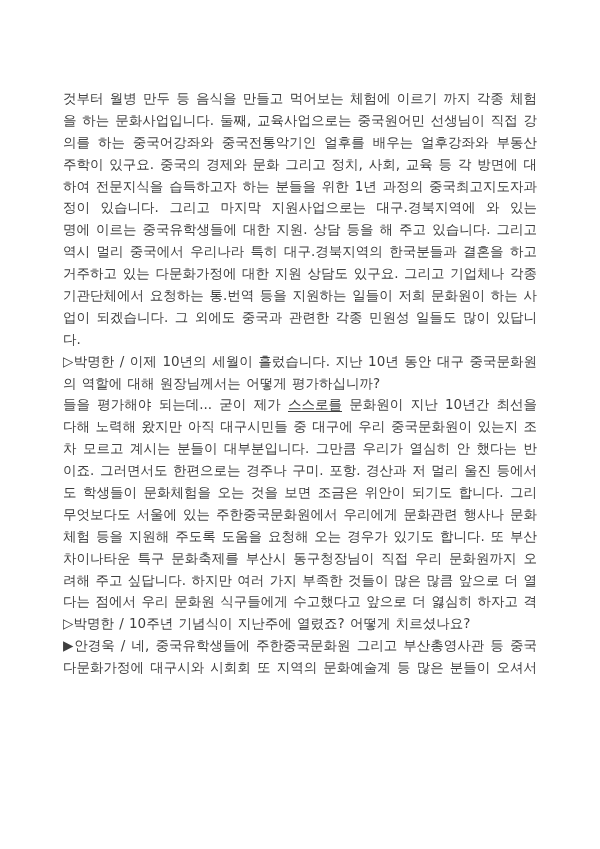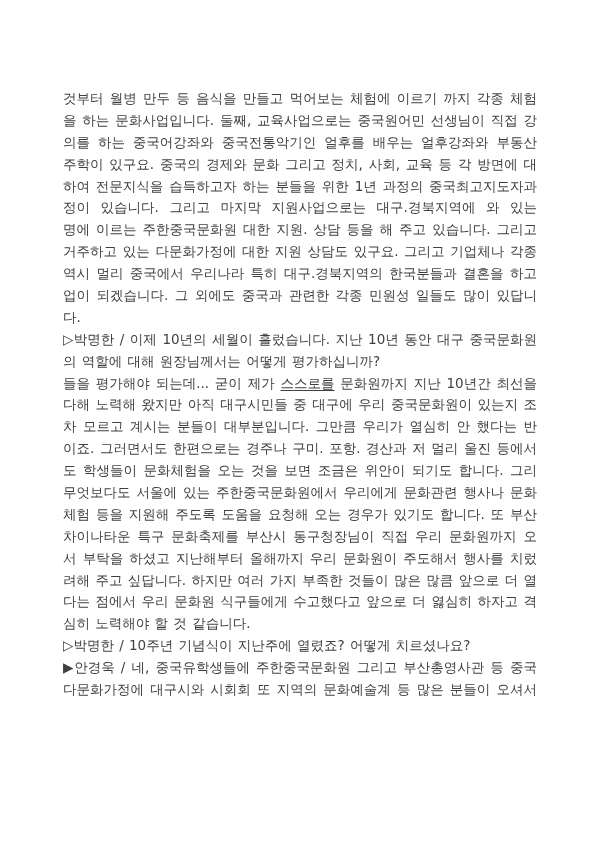--- a/index.html
+++ b/index.html
@@ -44,36 +44,35 @@
 <body>
 
 <div class="page">
   <div class="text-block">
       <div class="line just"><span>것부터 월병 만두 등 음식을 만들고 먹어보는 체험에 이르기 까지 각종 체험</span></div>
       <div class="line just"><span>을 하는 문화사업입니다. 둘째, 교육사업으로는 중국원어민 선생님이 직접 강</span></div>
       <div class="line just"><span>의를 하는 중국어강좌와 중국전통악기인 얼후를 배우는 얼후강좌와 부동산 사</span></div>
       <div class="line just"><span>주학이 있구요. 중국의 경제와 문화 그리고 정치, 사회, 교육 등 각 방면에 대</span></div>
       <div class="line just"><span>하여 전문지식을 습득하고자 하는 분들을 위한 1년 과정의 중국최고지도자과</span></div>
       <div class="line just"><span>정이 있습니다. 그리고 마지막 지원사업으로는 대구.경북지역에 와 있는 8,000</span></div>
-      <div class="line just"><span>명에 이르는 주한중국문화원 대한 지원. 상담 등을 해 주고 있습니다. 그리고</span></div>
+      <div class="line just"><span>명에 이르는 중국유학생들에 대한 지원. 상담 등을 해 주고 있습니다. 그리고</span></div>
+      <div class="line just"><span>역시 멀리 중국에서 우리나라 특히 대구.경북지역의 한국분들과 결혼을 하고</span></div>
       <div class="line just"><span>거주하고 있는 다문화가정에 대한 지원 상담도 있구요. 그리고 기업체나 각종</span></div>
-      <div class="line just"><span>역시 멀리 중국에서 우리나라 특히 대구.경북지역의 한국분들과 결혼을 하고</span></div>
+      <div class="line just"><span>기관단체에서 요청하는 통.번역 등을 지원하는 일들이 저희 문화원이 하는 사</span></div>
       <div class="line just"><span>업이 되겠습니다. 그 외에도 중국과 관련한 각종 민원성 일들도 많이 있답니</span></div>
       <div class="line"><span>다.</span></div>
       <div class="line just"><span>▷박명한 / 이제 10년의 세월이 흘렀습니다. 지난 10년 동안 대구 중국문화원</span></div>
       <div class="line"><span>의 역할에 대해 원장님께서는 어떻게 평가하십니까?</span></div>
-      <div class="line just"><span>들을 평가해야 되는데... 굳이 제가 </span><span class="ul">스스로를</span><span> 문화원까지 지난 10년간 최선을</span></div>
+      <div class="line just"><span>들을 평가해야 되는데... 굳이 제가 </span><span class="ul">스스로를</span><span> 문화원이 지난 10년간 최선을</span></div>
       <div class="line just"><span>다해 노력해 왔지만 아직 대구시민들 중 대구에 우리 중국문화원이 있는지 조</span></div>
       <div class="line just"><span>차 모르고 계시는 분들이 대부분입니다. 그만큼 우리가 열심히 안 했다는 반증</span></div>
       <div class="line just"><span>이죠. 그러면서도 한편으로는 경주나 구미. 포항. 경산과 저 멀리 울진 등에서</span></div>
       <div class="line just"><span>도 학생들이 문화체험을 오는 것을 보면 조금은 위안이 되기도 합니다. 그리고</span></div>
       <div class="line just"><span>무엇보다도 서울에 있는 주한중국문화원에서 우리에게 문화관련 행사나 문화</span></div>
       <div class="line just"><span>체험 등을 지원해 주도록 도움을 요청해 오는 경우가 있기도 합니다. 또 부산</span></div>
       <div class="line just"><span>차이나타운 특구 문화축제를 부산시 동구청장님이 직접 우리 문화원까지 오셔</span></div>
-      <div class="line just"><span>서 부탁을 하셨고 지난해부터 올해까지 우리 문화원이 주도해서 행사를 치렀</span></div>
       <div class="line just"><span>려해 주고 싶답니다. 하지만 여러 가지 부족한 것들이 많은 많큼 앞으로 더 열</span></div>
       <div class="line just"><span>다는 점에서 우리 문화원 식구들에게 수고했다고 앞으로 더 엻심히 하자고 격</span></div>
-      <div class="line"><span>심히 노력해야 할 것 같습니다.</span></div>
       <div class="line"><span>▷박명한 / 10주년 기념식이 지난주에 열렸죠? 어떻게 치르셨나요?</span></div>
       <div class="line just"><span>▶안경욱 / 네, 중국유학생들에 주한중국문화원 그리고 부산총영사관 등 중국정</span></div>
       <div class="line just"><span>다문화가정에 대구시와 시회회 또 지역의 문화예술계 등 많은 분들이 오셔서</span></div>
     </div>
 </div>
 
 </body></html>

